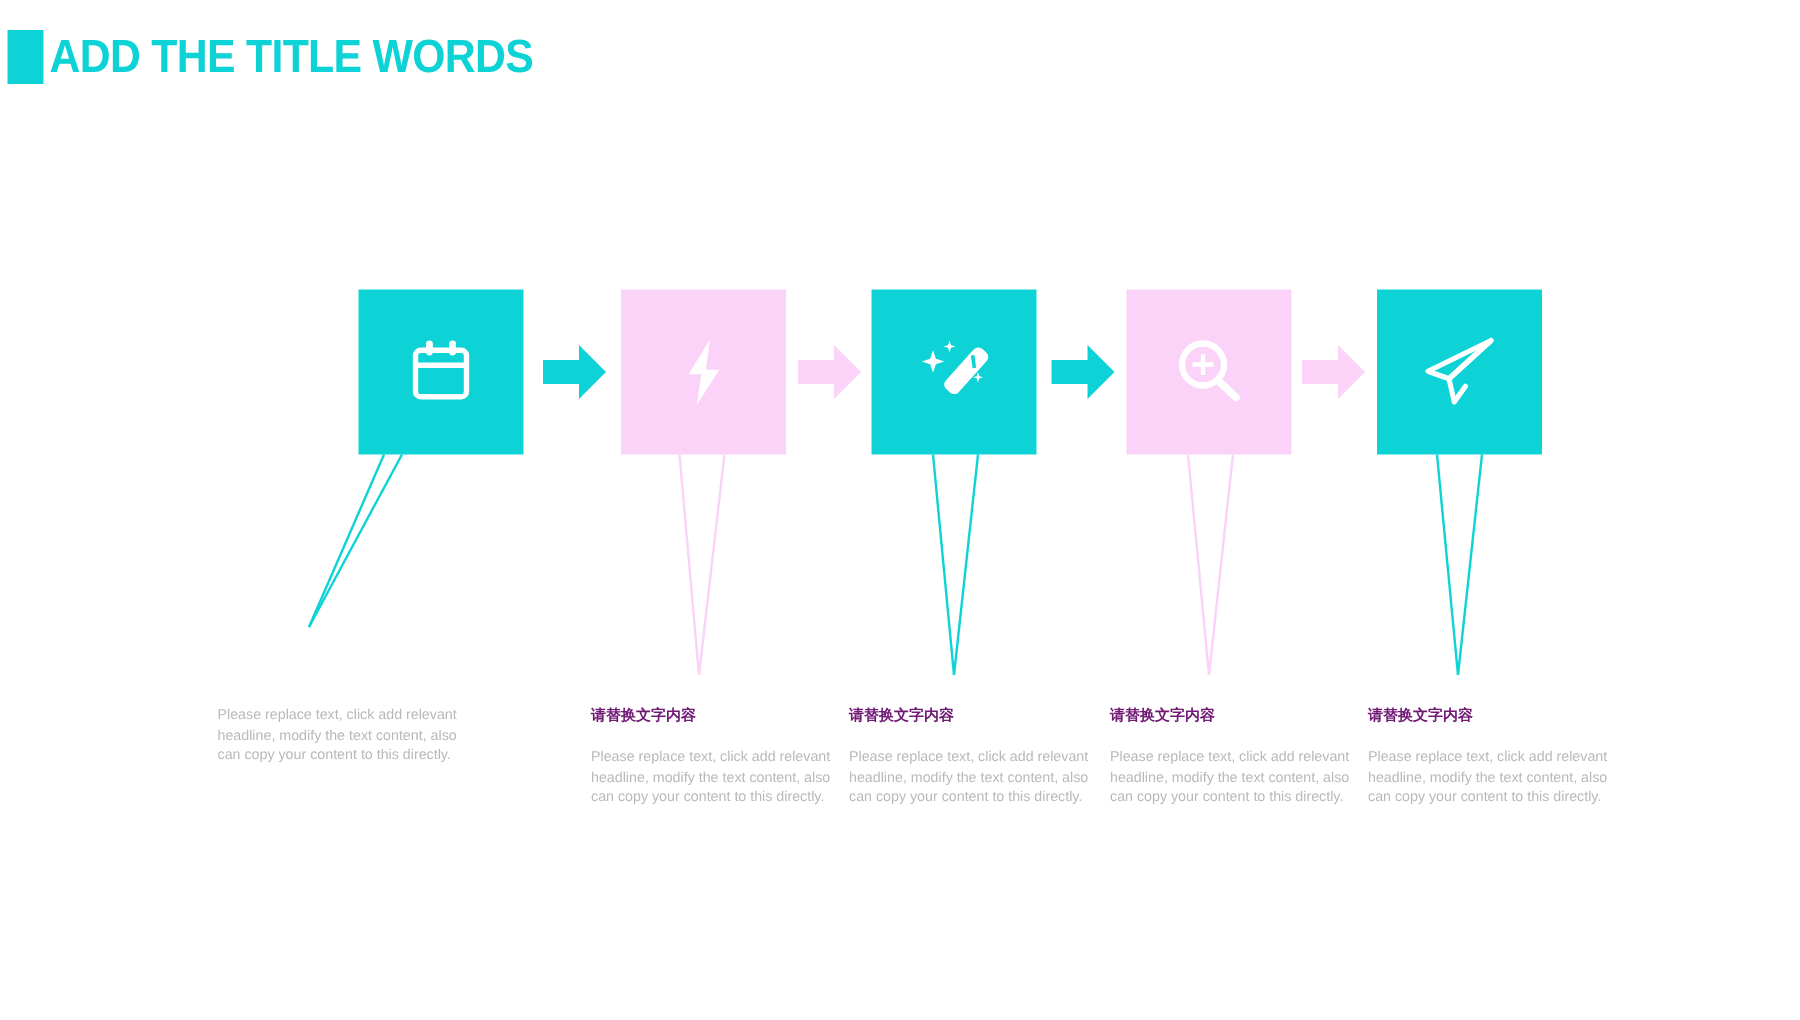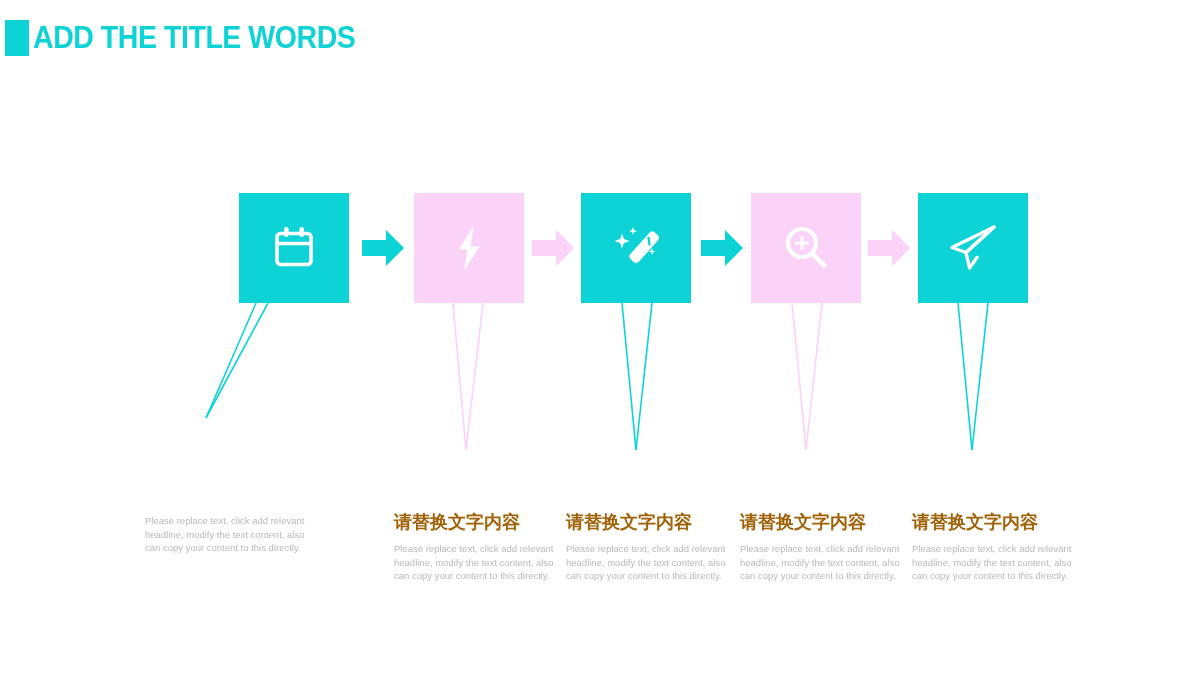--- a/index.html
+++ b/index.html
@@ -77,26 +77,25 @@
     position: absolute;
     width: 46px;
     height: 46px;
   }
   .flow-arrow svg { display: block; }
 
   
   .text-col {
     position: absolute;
     width: 170px;
-    margin-top: 44px;
   }
   .col-heading {
-    font-size: 18px;
+    font-size: 10px;
     font-weight: bold;
-    color: #a16207;
+    color: #701a75;
     line-height: 18px;
     margin: 0 0 11px 0;
     white-space: nowrap;
   }
   .col-body {
     font-size: 9.5px;
     color: #b9b9b9;
     line-height: 13.6px;
     margin: 0;
   }

